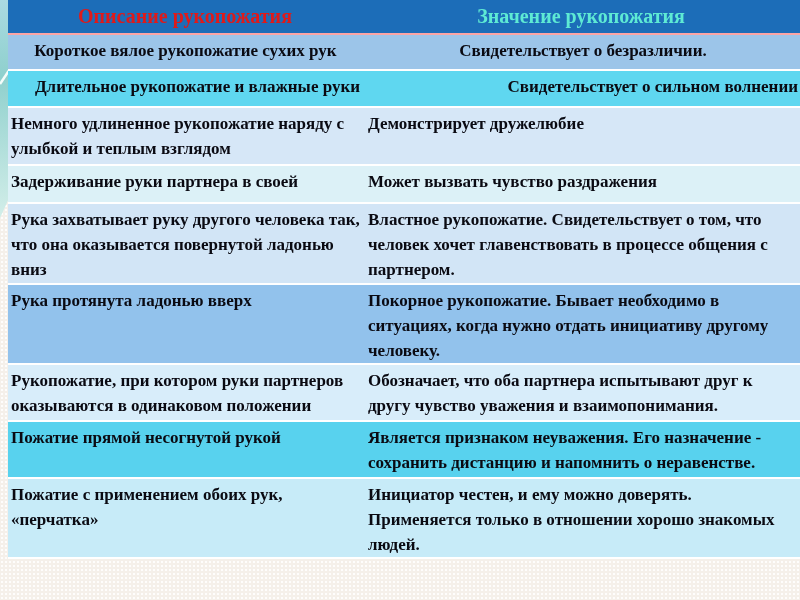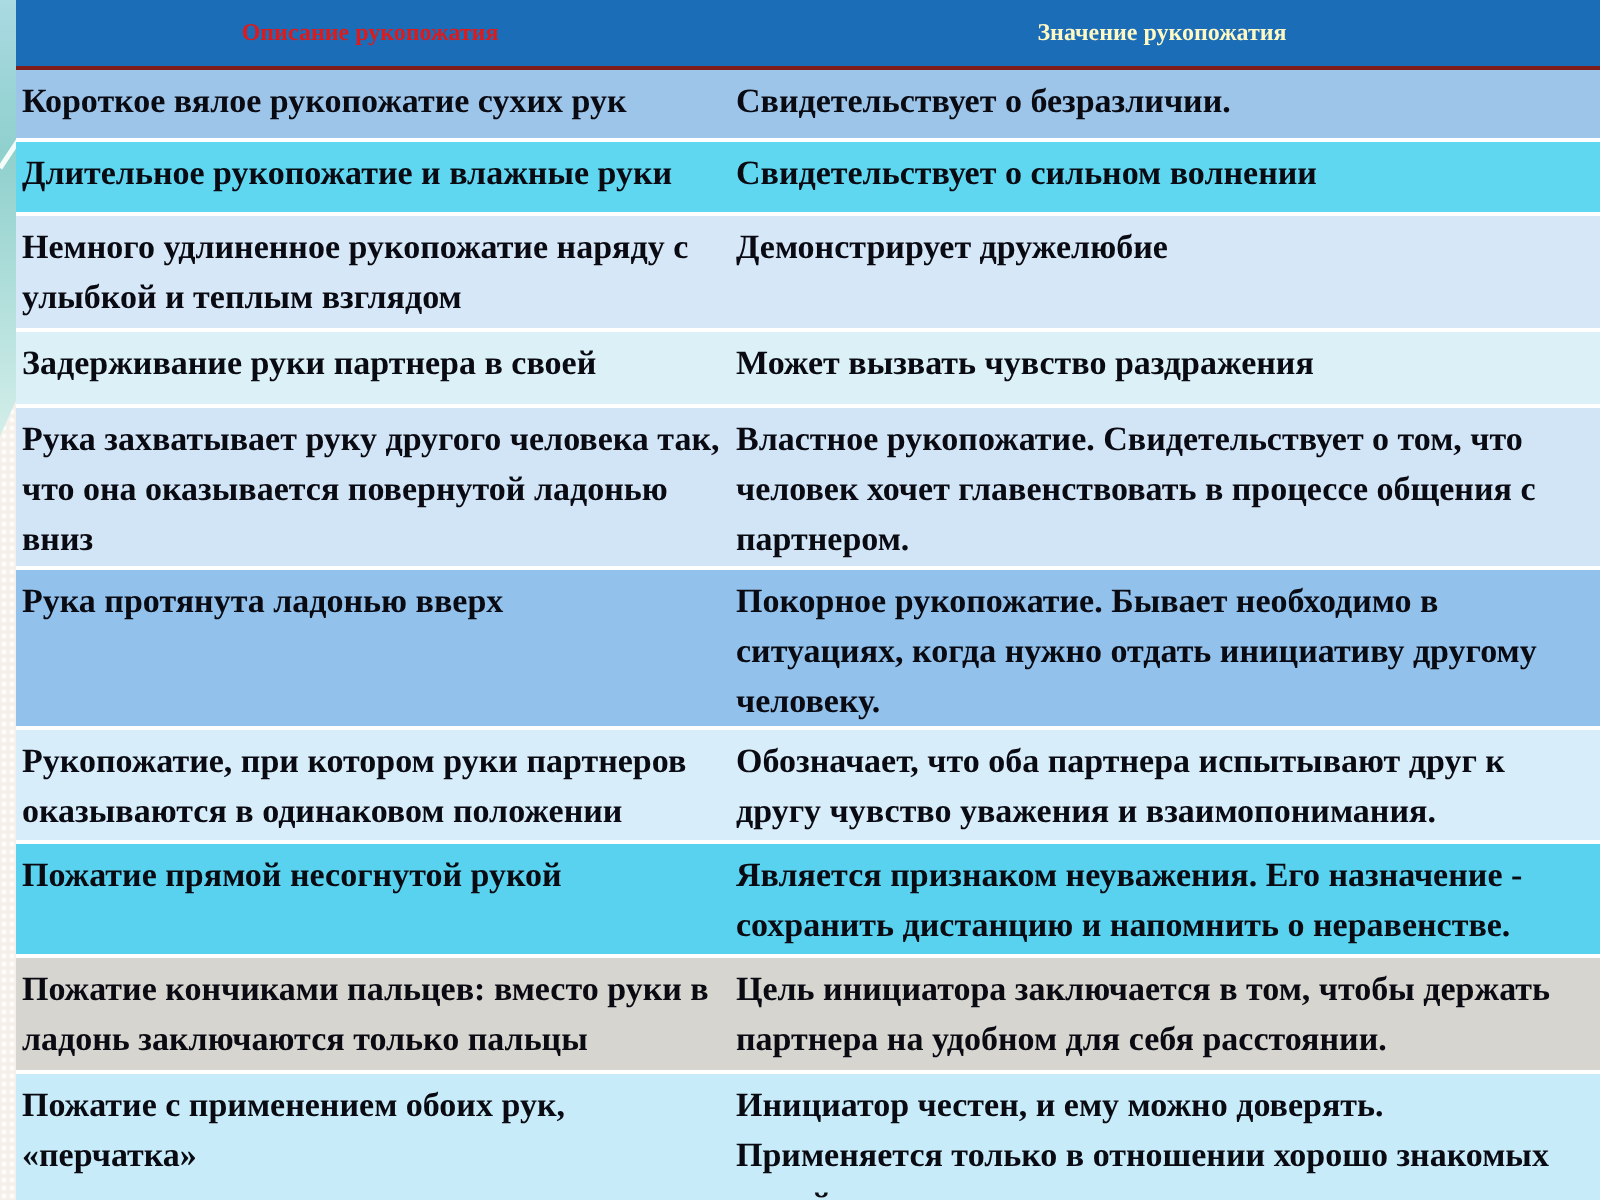--- a/index.html
+++ b/index.html
@@ -14,31 +14,31 @@
     background-size:4px 4px;
   }
   .ribbon{position:absolute;left:0;top:0;width:10px;height:222px;}
   table.handshake{
     position:absolute;left:8px;top:0;width:792px;
     border-collapse:collapse;table-layout:fixed;
   }
   col.c-desc{width:354px;}
   col.c-mean{width:438px;}
   th{
-    height:33px;font-size:12px;font-weight:bold;text-align:center;
-    vertical-align:middle;border-bottom:2px solid #7f1d1d;padding:0 2px;
+    height:33px;font-size:20px;font-weight:bold;text-align:center;
+    vertical-align:middle;border-bottom:2px solid #fca5a5;padding:0 2px;
   }
   td{
     font-size:17px;font-weight:bold;line-height:25px;color:#0a0a12;
     vertical-align:top;border-bottom:2px solid #ffffff;
     padding:3px 2px 0 3px;word-wrap:break-word;
   }
   td:last-child{padding-left:6px;padding-right:2px;}
   tbody tr:nth-child(1) td{height:31px;}
-  tbody tr:nth-child(2) td{height:32px;}
+  tbody tr:nth-child(2) td{height:32px;text-align:right;}
   tbody tr:nth-child(3) td{height:53px;}
   tbody tr:nth-child(4) td{height:33px;}
   tbody tr:nth-child(5) td{height:76px;}
   tbody tr:nth-child(6) td{height:75px;}
   tbody tr:nth-child(7) td{height:52px;margin-left:20px;}
   tbody tr:nth-child(8) td{height:52px;}
   tbody tr:nth-child(9) td{height:53px;}
   tbody tr:nth-child(10) td{height:70px;}
 </style>
 </head>
@@ -59,25 +59,25 @@
   </svg>
 
   <table class="handshake">
     <colgroup>
         <col class="c-desc">
         <col class="c-mean">
       </colgroup>
     <thead>
       <tr style="background-color: rgb(28, 109, 184);">
         <th style="color: rgb(223, 26, 26);">Описание рукопожатия</th>
-        <th style="color: #fef9c3;">Значение рукопожатия</th>
+        <th style="color: #5eead4;">Значение рукопожатия</th>
       </tr>
     </thead>
     <tbody>
-        <tr style="background-color: rgb(156, 197, 233);">
+        <tr style="background-color: rgb(156, 197, 233); text-align: center;">
           <td>Короткое вялое рукопожатие сухих рук</td>
           <td>Свидетельствует о безразличии.</td>
         </tr>
         <tr style="background-color: rgb(95, 215, 240);">
           <td>Длительное рукопожатие и влажные руки</td>
           <td>Свидетельствует о сильном волнении</td>
         </tr>
         <tr style="background-color: rgb(214, 231, 247); margin-left: 18px;">
           <td>Немного удлиненное рукопожатие наряду с улыбкой и теплым взглядом</td>
           <td>Демонстрирует дружелюбие</td>
@@ -95,24 +95,20 @@
           <td>Покорное рукопожатие. Бывает необходимо в ситуациях, когда нужно отдать инициативу другому человеку.</td>
         </tr>
         <tr style="background-color: rgb(216, 237, 250);">
           <td>Рукопожатие, при котором руки партнеров оказываются в одинаковом положении</td>
           <td>Обозначает, что оба партнера испытывают друг к другу чувство уважения и взаимопонимания.</td>
         </tr>
         <tr style="background-color: rgb(88, 210, 238);">
           <td>Пожатие прямой несогнутой рукой</td>
           <td>Является признаком неуважения. Его назначение - сохранить дистанцию и напомнить о неравенстве.</td>
         </tr>
-        <tr style="background-color: rgb(215, 213, 208);">
-          <td>Пожатие кончиками пальцев: вместо руки в ладонь заключаются только пальцы</td>
-          <td>Цель инициатора заключается в том, чтобы держать партнера на удобном для себя расстоянии.</td>
-        </tr>
         <tr style="background-color: rgb(199, 235, 248);">
           <td>Пожатие с применением обоих рук, «перчатка»</td>
           <td>Инициатор честен, и ему можно доверять. Применяется только в отношении хорошо знакомых людей.</td>
         </tr>
       </tbody>
   </table>
 
 </div>
 
 </body></html>

